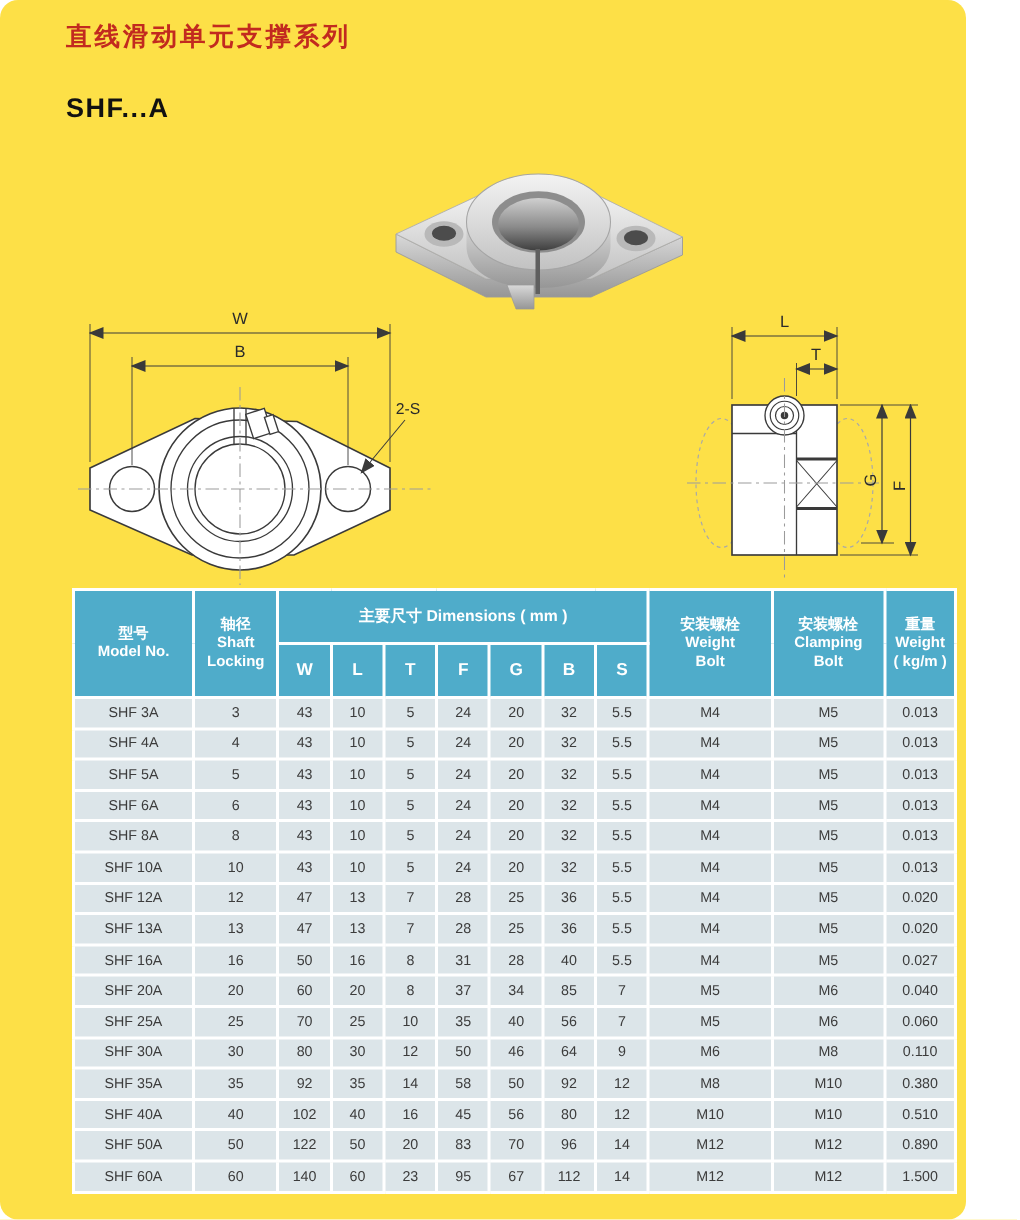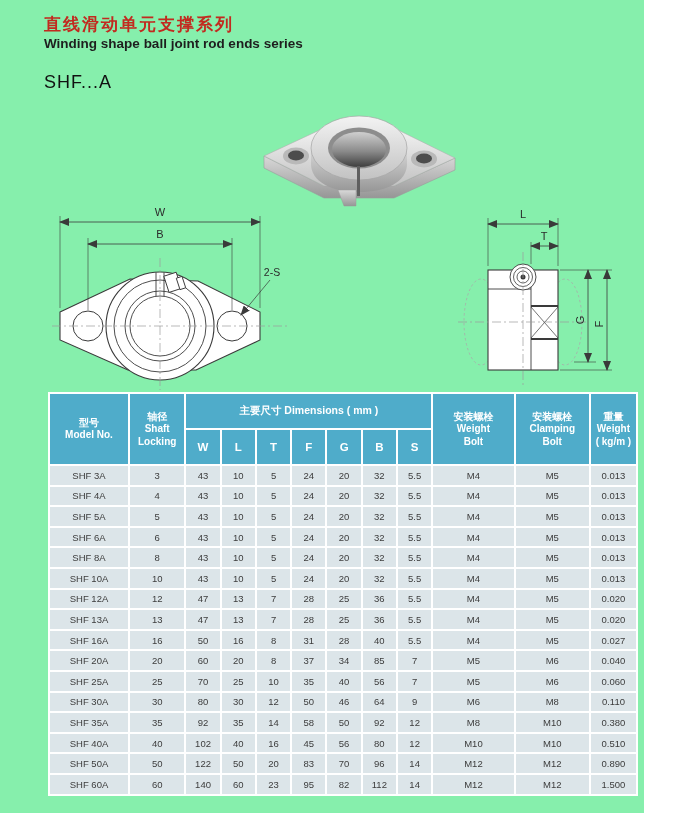--- a/index.html
+++ b/index.html
@@ -1,23 +1,24 @@
 <!DOCTYPE html>
 <html style="--title-red: #C22A1F; --header-bg: #4FACCA; --row-bg: #DCE5E9; --cell-text: #3C3C3C;"><head>
 <meta charset="utf-8">
 <style>
   html,body{margin:0;padding:0;background:#ffffff;}
   .page{
-    position:relative;width:644px;height:813px;background:#86efac;overflow:hidden;
+    position:relative;width:644px;height:813px;background:#fde047;overflow:hidden;
     font-family:"Liberation Sans","DejaVu Sans",sans-serif;
+    border-radius:12px;
   }
   .title-zh{position:absolute;left:44px;top:13px;font-size:17px;font-weight:bold;
     color:var(--title-red,#C22A1F);letter-spacing:2px;}
   .title-en{position:absolute;left:44px;top:36px;font-size:13.5px;font-weight:600;color:#1e1e1e;}
-  .series-code{position:absolute;left:44px;top:72px;font-size:18px;font-weight:normal;color:#111;letter-spacing:1px;}
+  .series-code{position:absolute;left:44px;top:62px;font-size:18px;font-weight:bold;color:#111;letter-spacing:1px;}
 
   .photo{position:absolute;left:252px;top:86px;width:215px;height:128px;}
   .drawing-front{position:absolute;left:50px;top:200px;width:244px;height:192px;}
   .drawing-side{position:absolute;left:450px;top:200px;width:192px;height:192px;}
 
   table.spec{
     position:absolute;left:48px;top:392px;width:590px;
     border-collapse:collapse;table-layout:fixed;
   }
   table.spec th{
@@ -33,21 +34,20 @@
     font-size:9.5px;color:var(--cell-text,#3C3C3C);text-align:center;vertical-align:middle;padding:0;
   }
   svg text{font-family:"Liberation Sans","DejaVu Sans",sans-serif;}
 </style>
 </head>
 <body>
 
 <div class="page">
 
   <div class="title-zh">直线滑动单元支撑系列</div>
-  <div class="title-en">Winding shape ball joint rod ends series</div>
   <div class="series-code">SHF...A</div>
 
   <div class="photo">
     <svg width="215" height="128" viewBox="0 0 215 128">
       <defs>
         <linearGradient id="ph-g1" x1="0" y1="0" x2="0" y2="1">
           <stop offset="0" stop-color="#f3f3f3"></stop>
             <stop offset="1" stop-color="#c2c2c2"></stop>
         </linearGradient>
         <linearGradient id="ph-g2" x1="0" y1="0" x2="0" y2="1">
@@ -427,21 +427,21 @@
           <td>M12</td>
           <td>0.890</td>
         </tr>
         <tr>
           <td>SHF 60A</td>
           <td>60</td>
           <td>140</td>
           <td>60</td>
           <td>23</td>
           <td>95</td>
-          <td>82</td>
+          <td>67</td>
           <td>112</td>
           <td>14</td>
           <td>M12</td>
           <td>M12</td>
           <td>1.500</td>
         </tr>
       </tbody>
   </table>
 
 </div>

